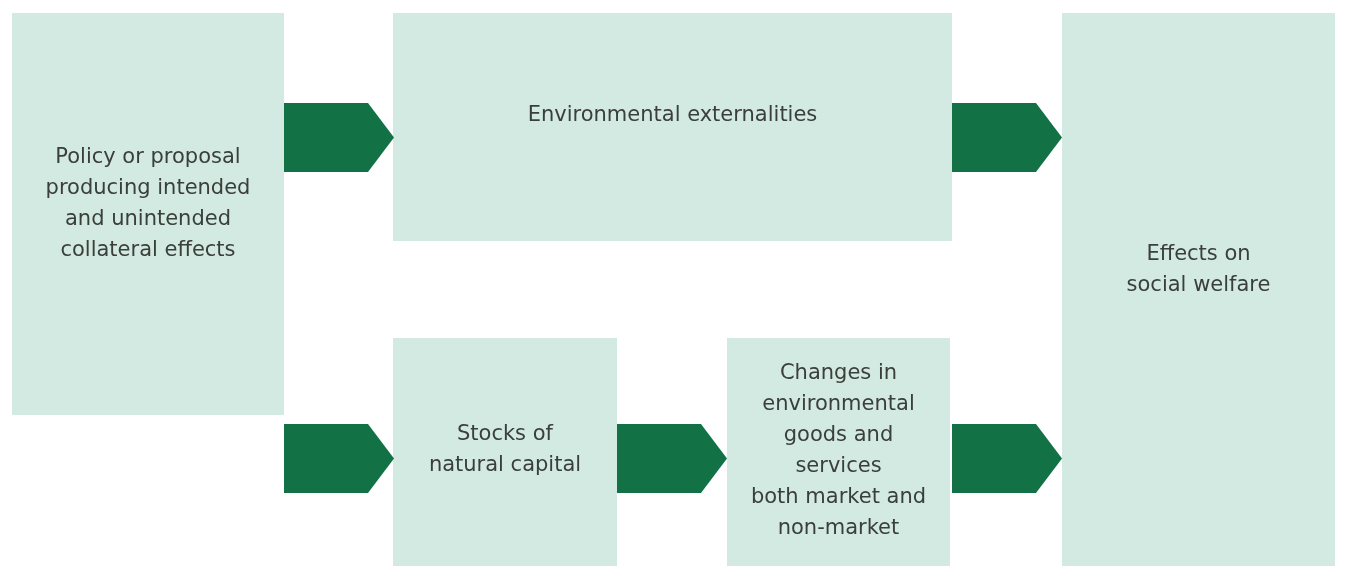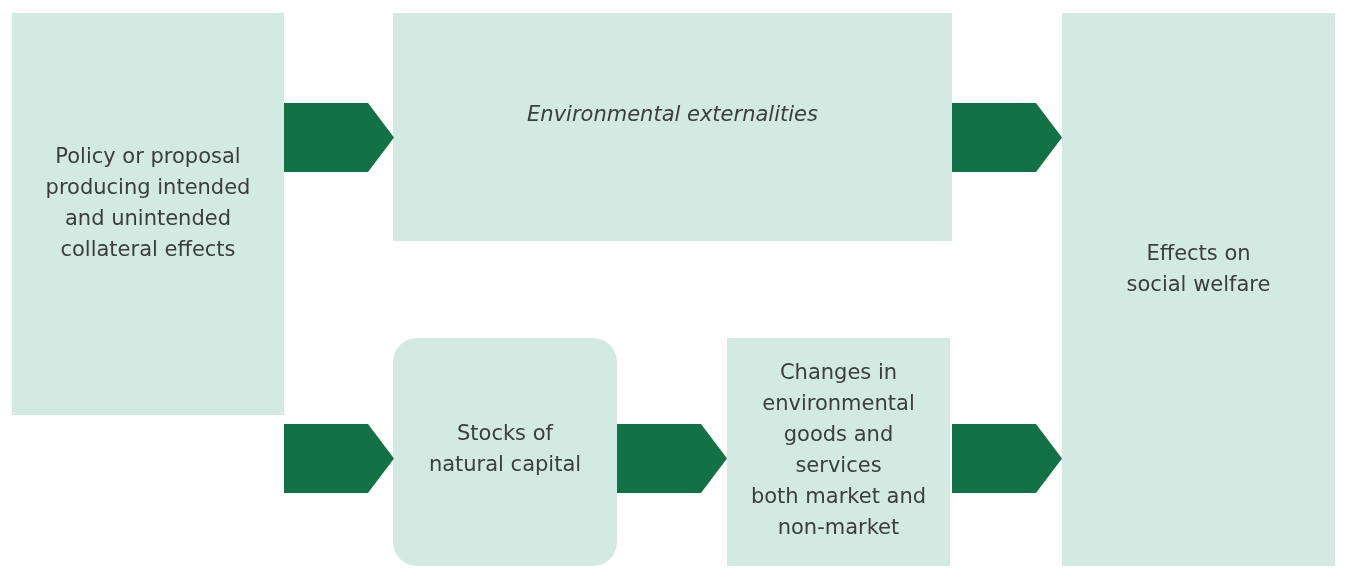--- a/index.html
+++ b/index.html
@@ -17,25 +17,25 @@
 
 <div>
 
   <div class="box" style="left:12px; top:13px; width:272px; height:402px;">
     <span style="margin-top:-22px;">Policy or proposal
 producing intended
 and unintended
 collateral effects</span>
   </div>
 
-  <div class="box" style="left:393px; top:13px; width:559px; height:228px;font-style:italic;">
+  <div class="box" style="left:393px; top:13px; width:559px; height:228px;">
     <span style="margin-top:-26px;">Environmental externalities</span>
   </div>
 
-  <div class="box" style="left:393px; top:338px; width:224px; height:228px;border-radius:24px;">
+  <div class="box" style="left:393px; top:338px; width:224px; height:228px;">
     <span style="margin-top:-6px;">Stocks of
 natural capital</span>
   </div>
 
   <div class="box" style="left:727px; top:338px; width:223px; height:228px;">
     <span style="margin-top:-4px;">Changes in
 environmental
 goods and
 services
 both market and

